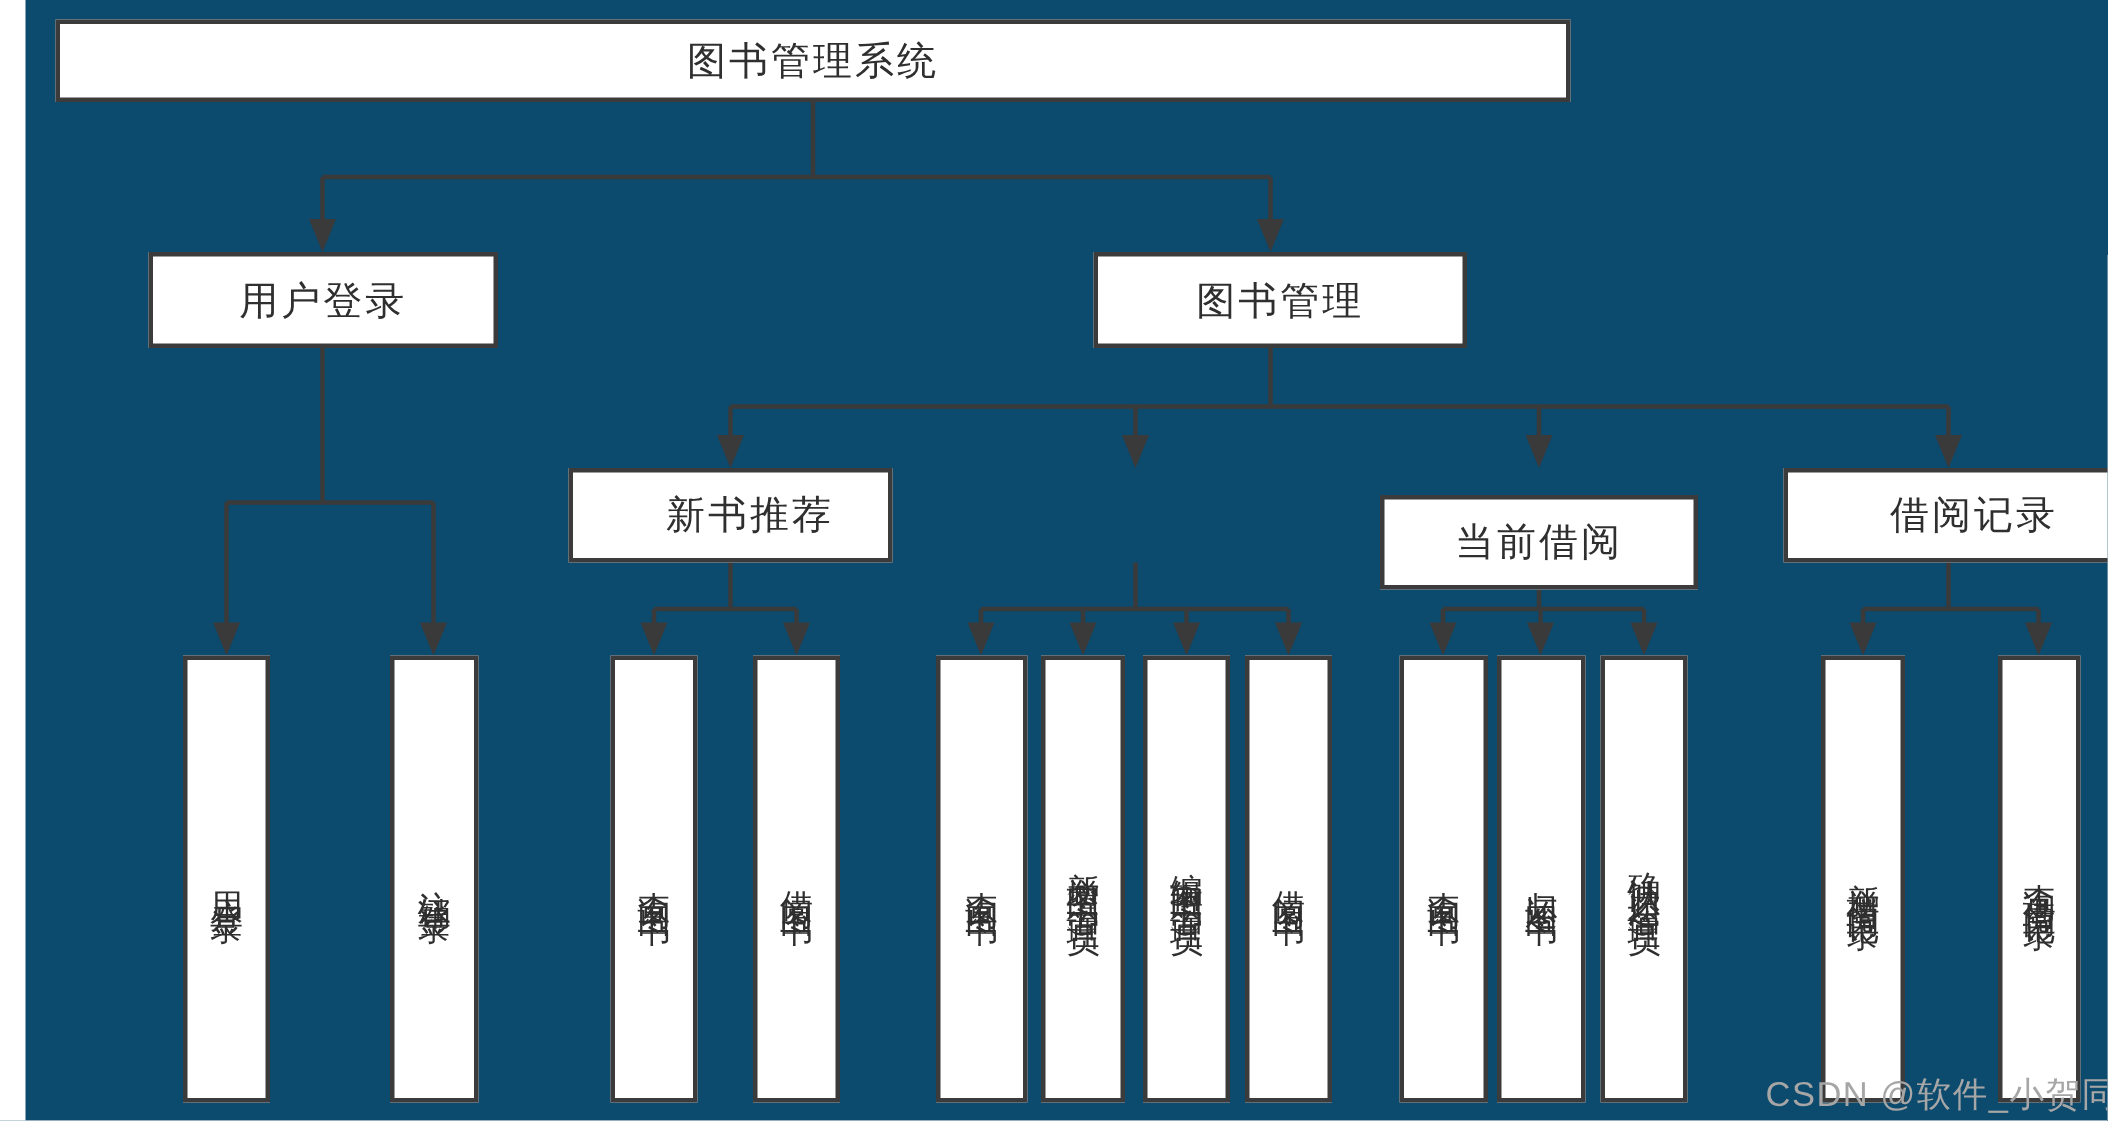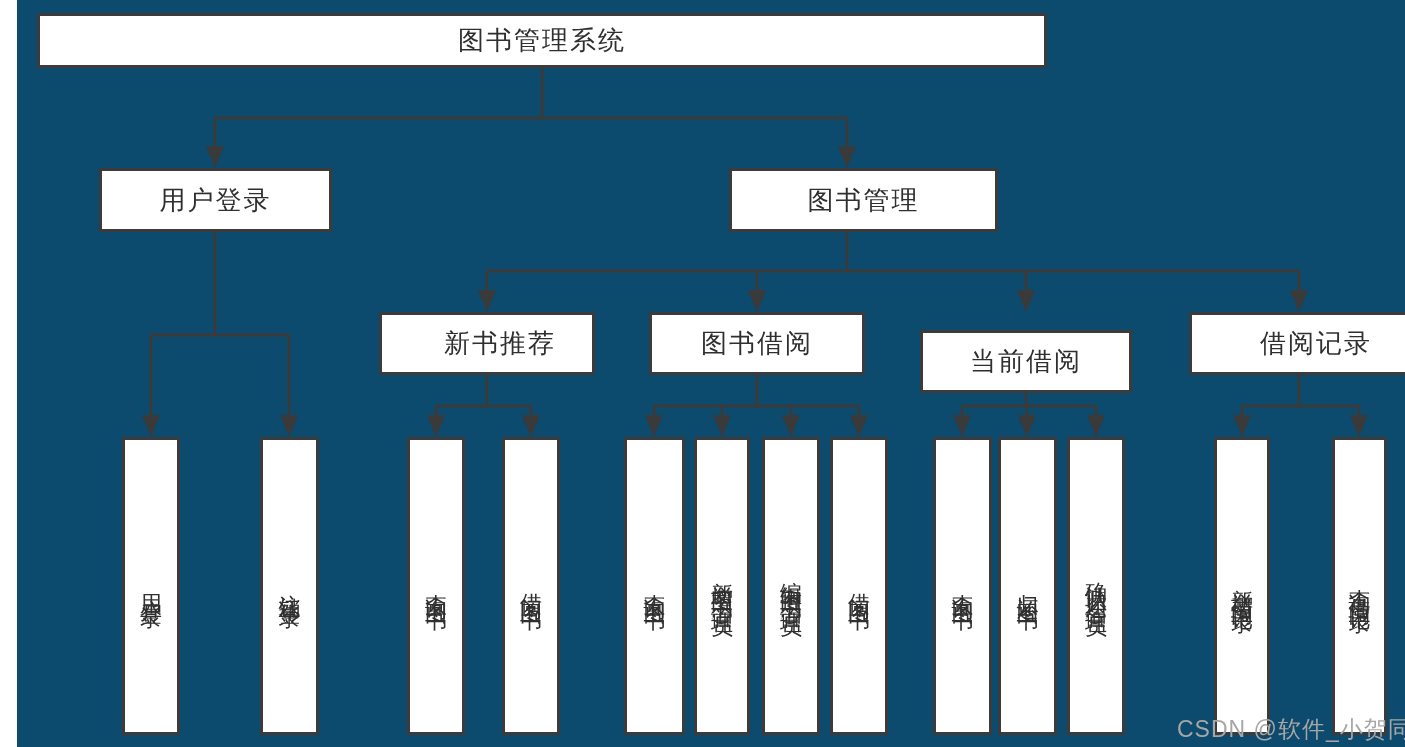--- a/index.html
+++ b/index.html
@@ -127,29 +127,26 @@
     </g>
   </svg>
 
   <div class="box hbox" style="left:20px; top:13px; width:1010px; height:55px;">
     <span>图书管理系统</span>
   </div>
 
   <div class="box hbox" style="left:82px; top:168px; width:233px; height:64px;">
     <span>用户登录</span>
   </div>
-  <div class="box hbox" style="left:712px; top:168px; width:269px; height:64px;">
+  <div class="box hbox" style="left:712px; top:168px; width:249px; height:64px;">
     <span>图书管理</span>
   </div>
 
   <div class="box hbox" style="left:362px; top:312px; width:216px; height:63px;padding-left:26px;">
     <span>新书推荐</span>
-  </div>
-  <div class="box hbox" style="left:632px; top:312px; width:216px; height:63px;">
-    <span>图书借阅</span>
   </div>
   <div class="box hbox" style="left:903px; top:330px; width:212px; height:63px;">
     <span>当前借阅</span>
   </div>
   <div class="box hbox" style="left:1172px; top:312px; width:221px; height:63px;padding-left:33px;">
     <span>借阅记录</span>
   </div>
 
   <div class="box leaf" style="left:105px; width:58px;">
     <span class="vtext">用户登录</span>

